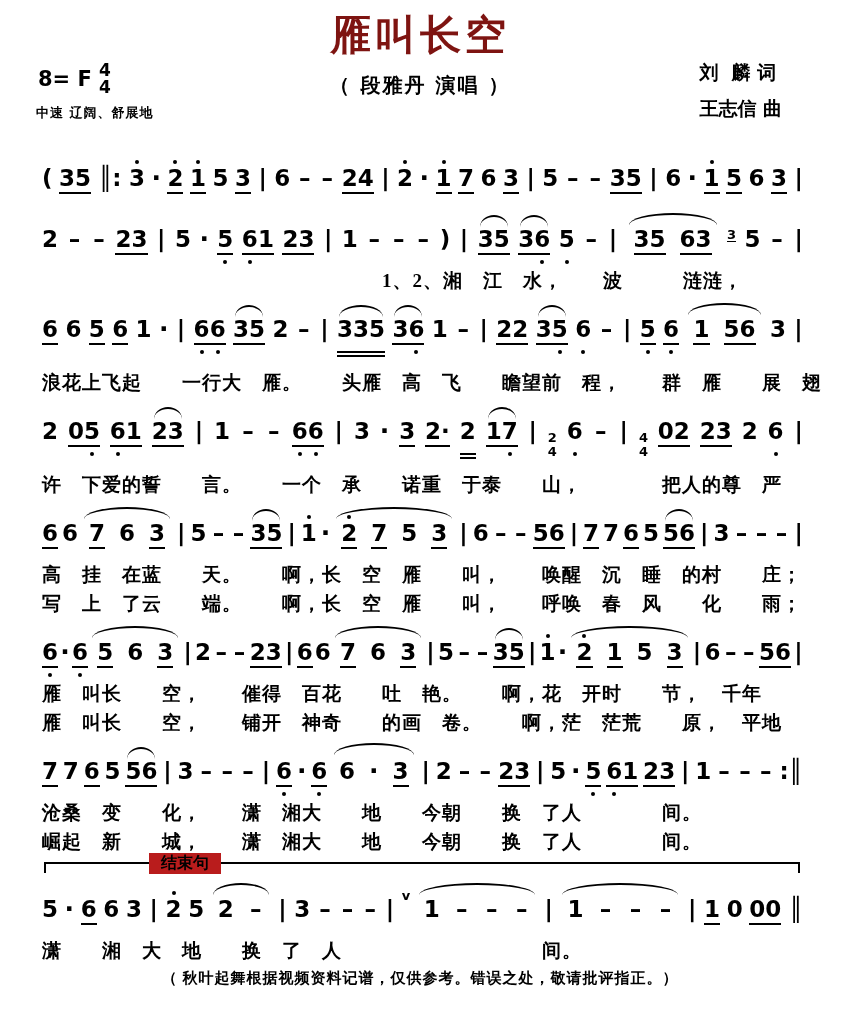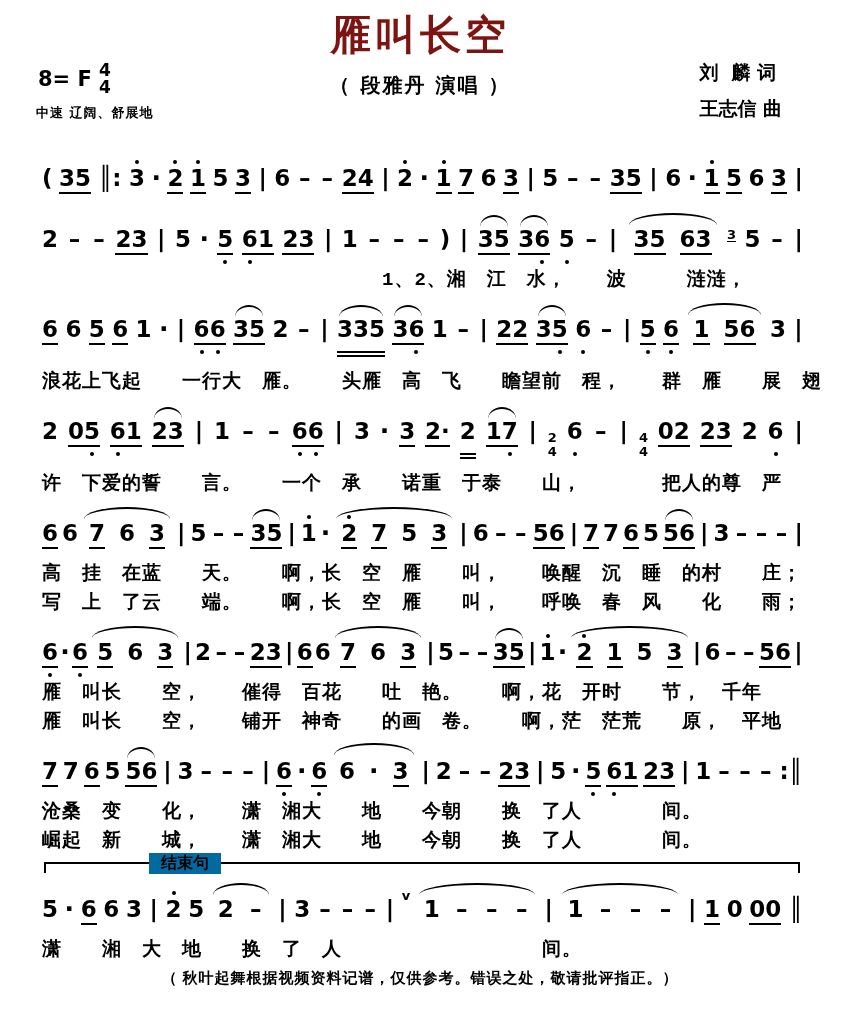--- a/index.html
+++ b/index.html
@@ -42,31 +42,31 @@
   .cluster.arc::before{top:-15px;}
   .cluster > .tok{margin:0 7px;}
   .bar{font-weight:bold;padding:0 1px;}
   .dash{min-width:16px;text-align:center;}
   .augdot{font-size:25px;}
   .meter{display:inline-flex;flex-direction:column;align-items:center;
          font-size:13px;line-height:1.05;font-weight:bold;transform:translateY(3px);}
   .sm{font-size:13px;position:relative;top:-8px;border-bottom:1.5px solid #000;}
   .breath{font-size:13px;position:relative;top:-17px;}
 
-  .lyrics-line{font-family:Liberation Mono, monospace;
+  .lyrics-line{font-family:Liberation Serif, serif;
                font-size:19px;font-weight:bold;line-height:29px;white-space:pre;
                letter-spacing:1px;}
 
   
   .ending-bracket{position:relative;height:15px;margin:6px 4px 0 2px;border-top:2px solid #000;}
   .ending-bracket::before,.ending-bracket::after{content:"";position:absolute;top:-2px;
       width:2px;height:11px;background:#000;}
   .ending-bracket::before{left:0;}
   .ending-bracket::after{right:0;}
-  .ending-label{position:absolute;left:105px;top:-11px;background:#0369a1;
+  .ending-label{position:absolute;left:105px;top:-11px;background:#b91c1c;
                 padding:0 12px;font-size:16px;font-weight:bold;
                 font-family:Liberation Mono, monospace;}
 
   
   .footnote{text-align:center;font-size:15px;font-weight:bold;margin-top:2px;
             font-family:"Liberation Serif","DejaVu Serif",serif;letter-spacing:1px;}
 </style>
 </head>
 <body>
 

